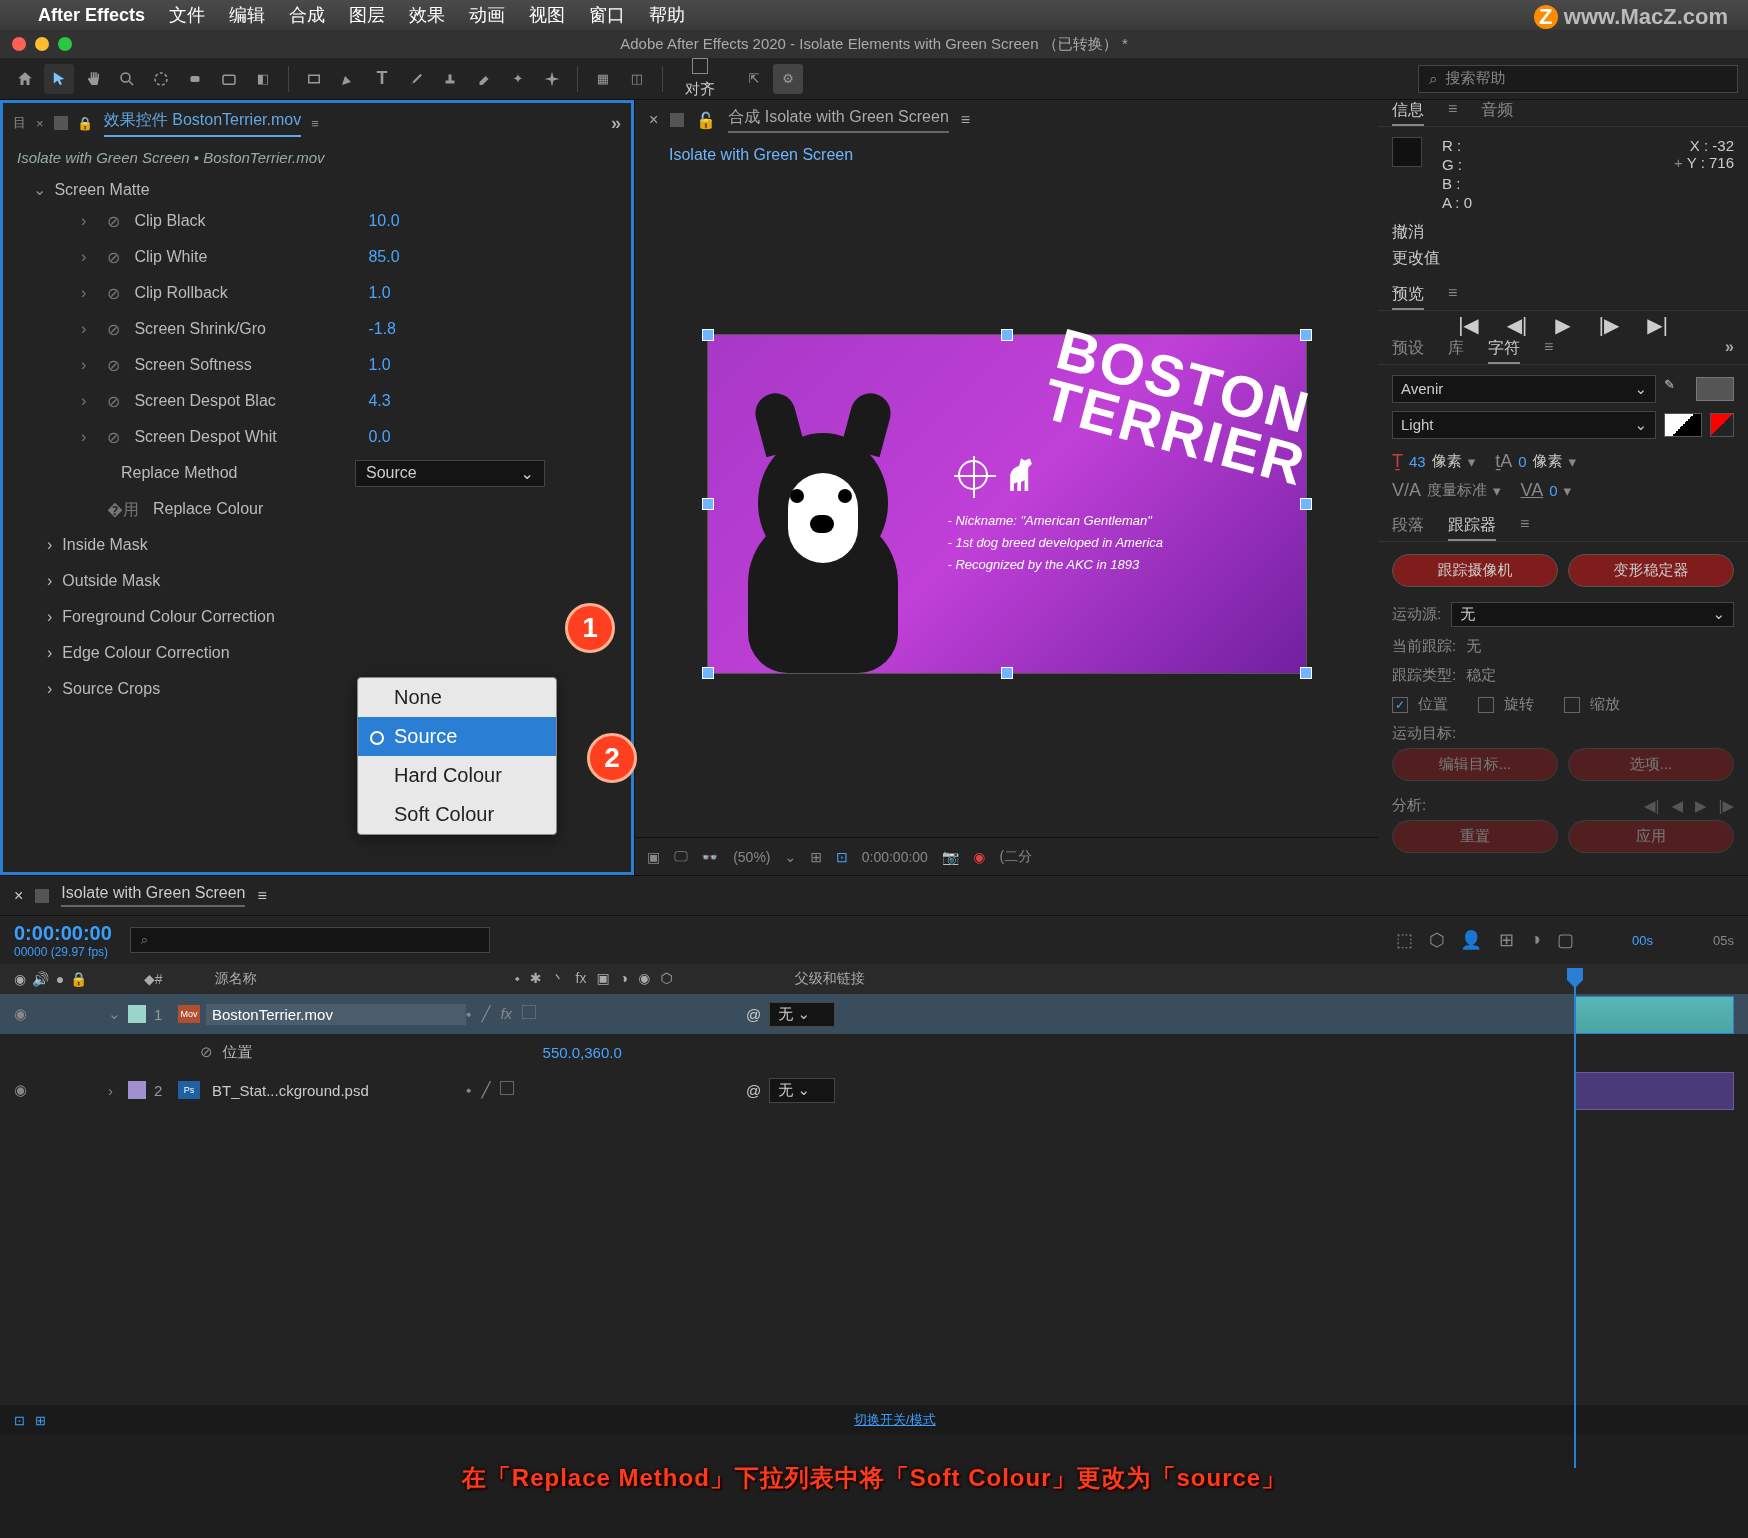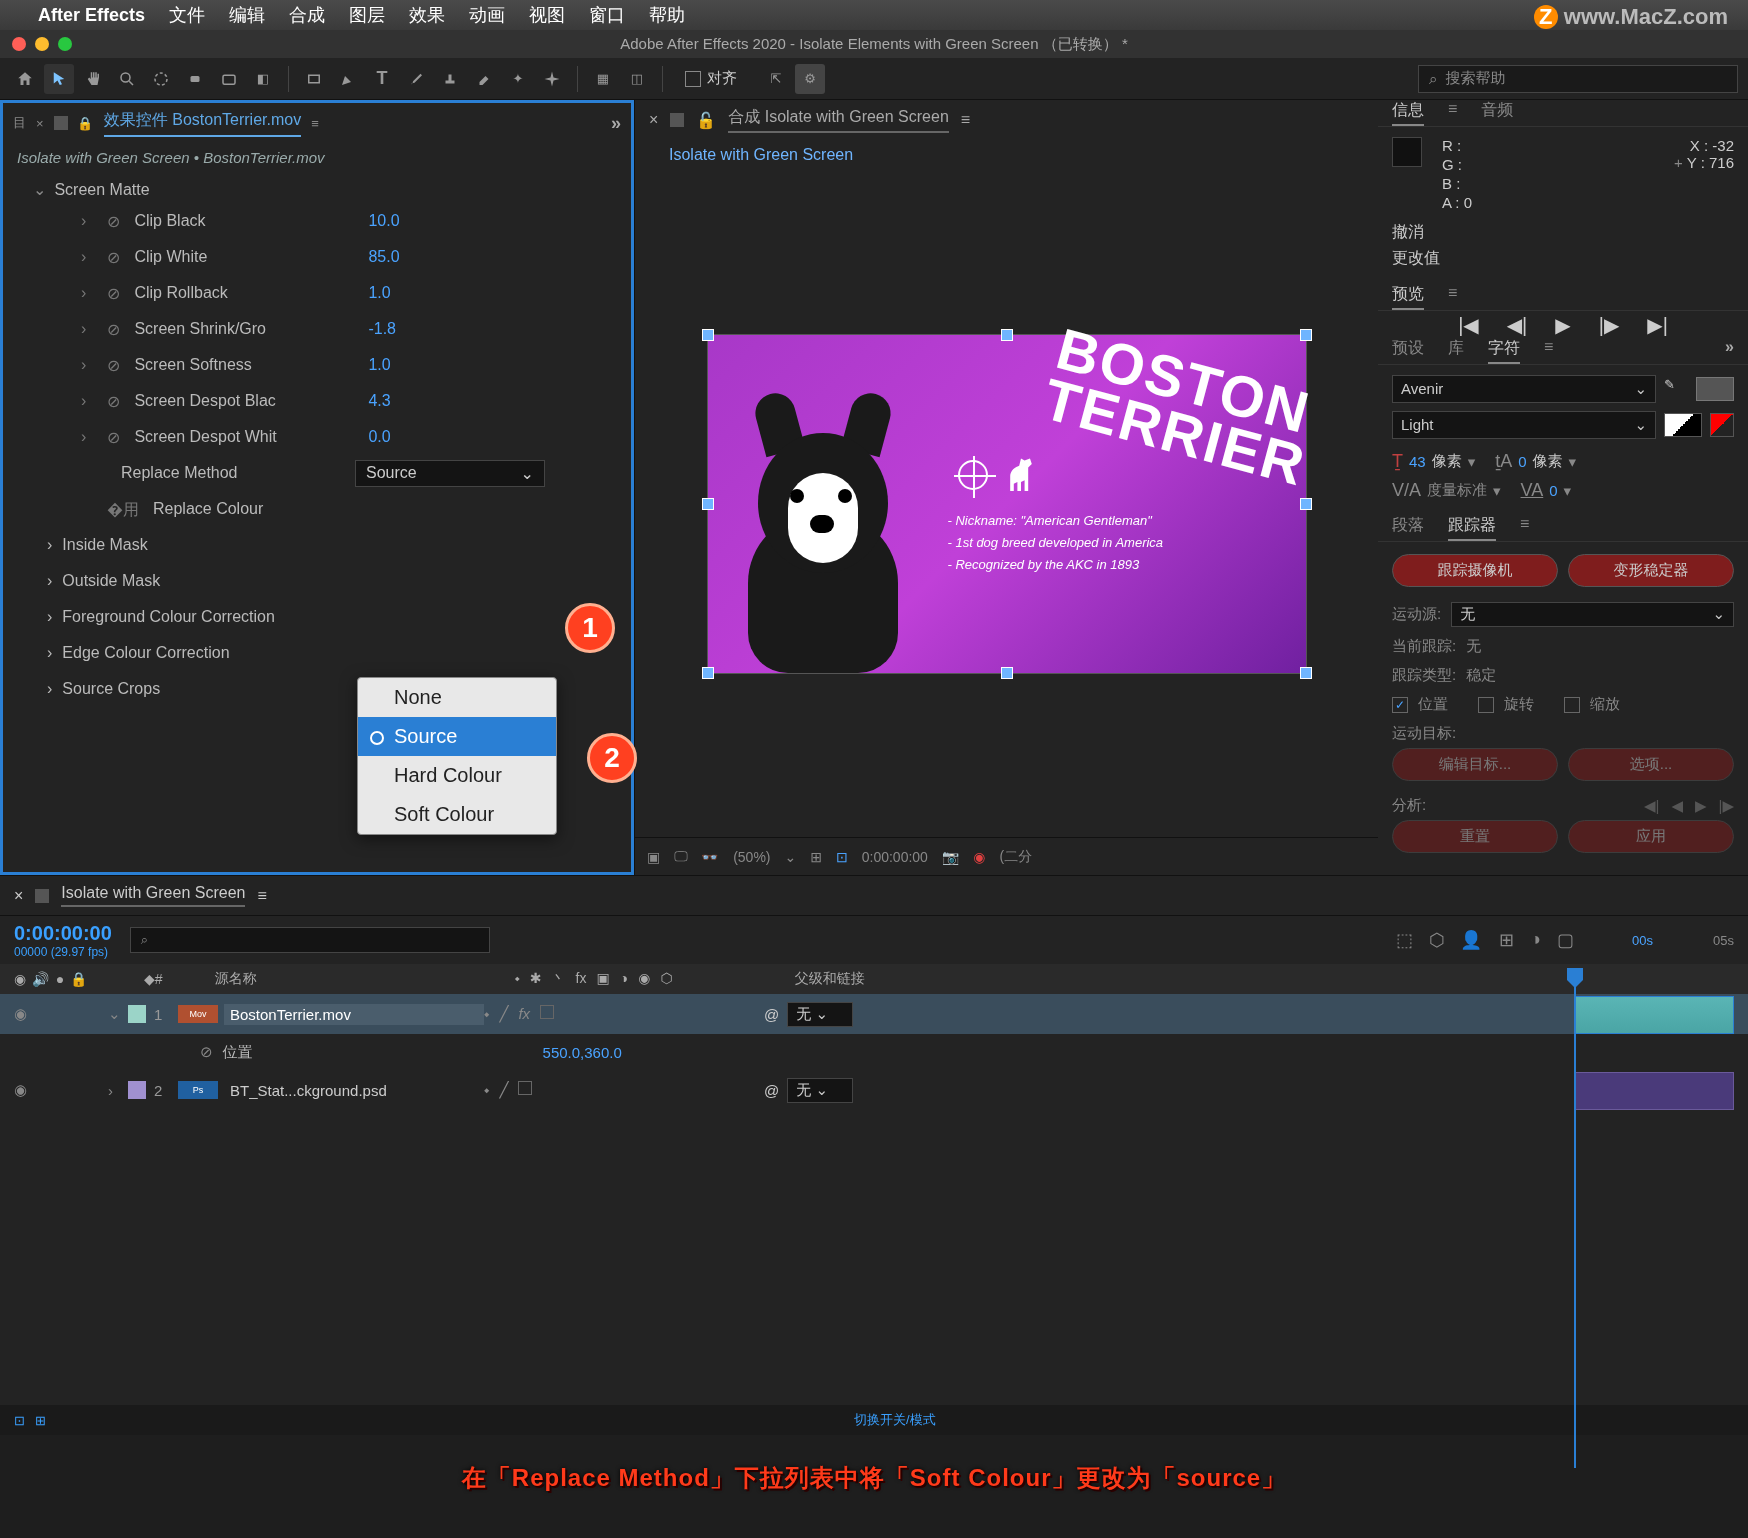--- a/index.html
+++ b/index.html
@@ -19,21 +19,21 @@
 .traffic span { width: 14px; height: 14px; border-radius: 50%; }
 .t-red { background:#ff5f57;} .t-yellow{background:#febc2e;} .t-green{background:#28c840;}
 .titlebar .title { position:absolute; left:0; right:0; text-align:center; color:#aaa; font-size:15px; }
 
 
 .toolbar { height: 42px; background: #232323; border-bottom:1px solid #111; display:flex; align-items:center; padding:0 10px; gap:4px;}
 .tool { width:30px; height:30px; display:flex; align-items:center; justify-content:center; color:#999; border-radius:3px;}
 .tool.sel { background:#333; color:#7dc4ff;}
 .tool svg{width:18px;height:18px;fill:currentColor;}
 .tool-sep{width:1px;height:26px;background:#444;margin:0 6px;}
-.toolbar .align{color:#ccc;display:flex;align-items:center;gap:6px;margin-left:12px;font-size:15px;}
+.toolbar .align{color:#ccc;display:flex;align-items:center;gap:6px;margin-left:12px;font-size:15px;flex-direction:column;}
 .search-help{margin-left:auto;display:flex;align-items:center;background:#1a1a1a;border:1px solid #444;height:28px;padding:0 10px;gap:8px;color:#888;width:320px;font-size:15px;}
 
 .main { display:flex; height:775px; }
 
 
 .effect-panel { width:634px; background:#232323; border:3px solid #2a7fd4; display:flex; flex-direction:column; position:relative;}
 .effect-tabs{display:flex;align-items:center;height:40px;padding:0 10px;gap:10px;}
 .tab-x{color:#888;}
 .tab-sq{width:14px;height:14px;background:#555;}
 .tab-lock{color:#777;}
@@ -136,21 +136,21 @@
 .tl-col-num{width:60px;}
 .tl-col-name{flex:0 0 300px;}
 .tl-col-sw{width:280px;}
 .tl-col-parent{flex:1;}
 .layer-row{display:flex;align-items:center;height:40px;padding:0 14px;font-size:15px;}
 .layer-row.sel{background:#3a4d5c;}
 .layer-row .eye{width:24px;color:#888;}
 .layer-row .twirl{width:20px;color:#888;}
 .layer-row .colorchip{width:18px;height:18px;background:#7aa;margin-right:8px;}
 .layer-row .num{width:24px;color:#999;}
-.layer-row .ficon{width:40px;height:18px;background:#b44;margin-right:6px;display:flex;align-items:center;justify-content:center;font-size:9px;color:#fff;}
+.layer-row .ficon{width:22px;height:18px;background:#b44;margin-right:6px;display:flex;align-items:center;justify-content:center;font-size:9px;color:#fff;}
 .layer-row .lname{flex:0 0 260px;background:#4a5d6c;padding:2px 6px;color:#fff;}
 .layer-row .switches{width:280px;display:flex;gap:10px;color:#888;}
 .layer-row .parent{display:flex;gap:8px;align-items:center;}
 .layer-row .parent .dd2{background:#141414;border:1px solid #444;padding:2px 24px 2px 8px;color:#ccc;}
 .sub-row{display:flex;align-items:center;height:36px;padding-left:200px;font-size:15px;color:#bbb;}
 .sub-row .val{margin-left:290px;color:#4aa3ff;}
 .tl-track-area{position:absolute;right:14px;top:120px;width:160px;}
 .tl-bar{height:38px;background:linear-gradient(#5ab5b5,#4aa5a5);border:1px solid #2a7fd4;margin-bottom:2px;}
 .tl-playhead{position:absolute;left:0;top:-28px;width:2px;height:500px;background:#2a7fd4;}
 .tl-playhead::before{content:"";position:absolute;left:-7px;top:0;width:16px;height:20px;background:#2a7fd4;clip-path:polygon(0 0,100% 0,100% 60%,50% 100%,0 60%);}
@@ -680,21 +680,21 @@
           </span>
           <span class="parent">
             <span>@</span>
             <span class="dd2">无 ⌄</span>
           </span>
         </div>
       </div>
     <div class="tl-footer">
       <span style="color:#3aa0ff;">⊡</span>
       <span>⊞</span>
-      <span style="margin:0 auto;">切换开关/模式</span>
+      <span style="margin:0 auto;text-decoration:underline;">切换开关/模式</span>
     </div>
   </div>
   <div class="tl-track-area">
     <div class="tl-playhead"></div>
     <div class="tl-bar"></div>
     <div style="height:36px;"></div>
     <div class="tl-bar" style="background:#4a3a7a;border-color:#6a5a9a;"></div>
   </div>
 </div>
 

